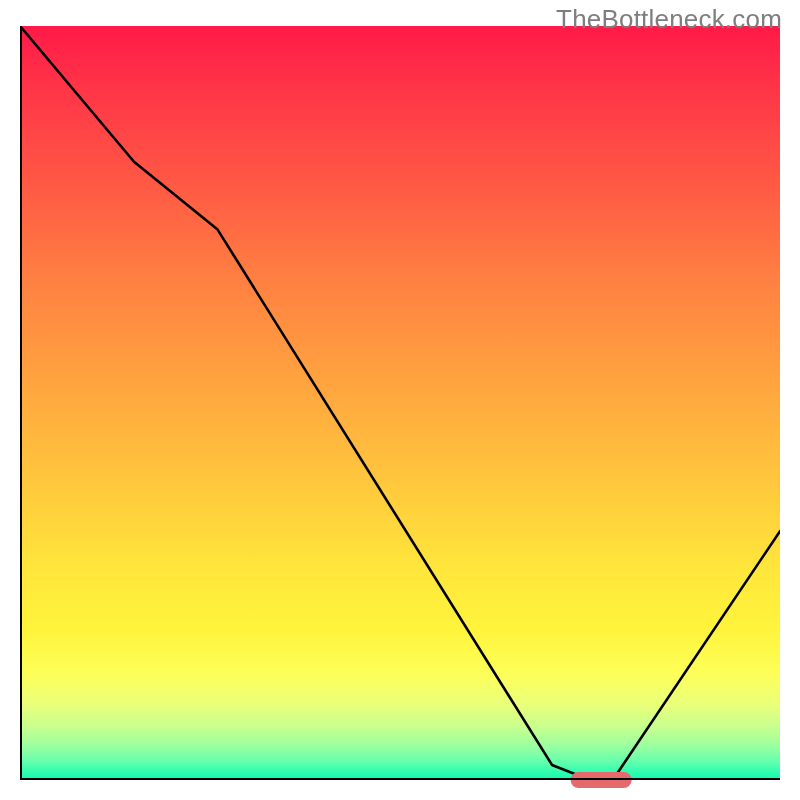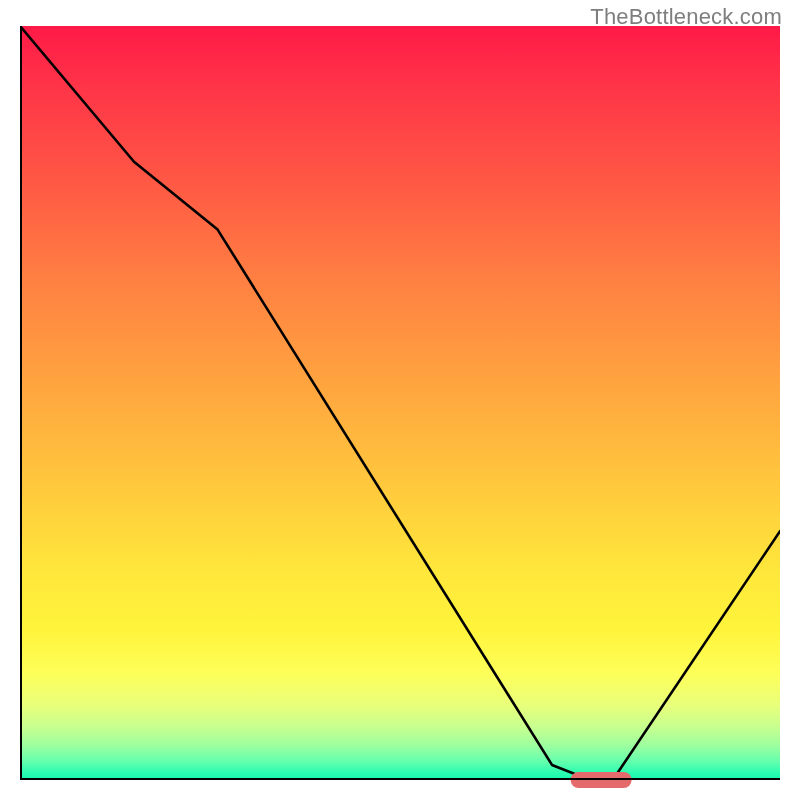--- a/index.html
+++ b/index.html
@@ -14,21 +14,21 @@
   .wrap {
     position: relative;
     width: 800px;
     height: 800px;
   }
   .watermark {
     position: absolute;
     top: 4px;
     right: 18px;
     color: #7e7e7e;
-    font-size: 22px;
+    font-size: 26px;
     font-weight: 400;
     letter-spacing: 0.2px;
     z-index: 5;
   }
   .plot {
     position: absolute;
     left: 20px;
     top: 26px;
     width: 760px;
     height: 754px;

